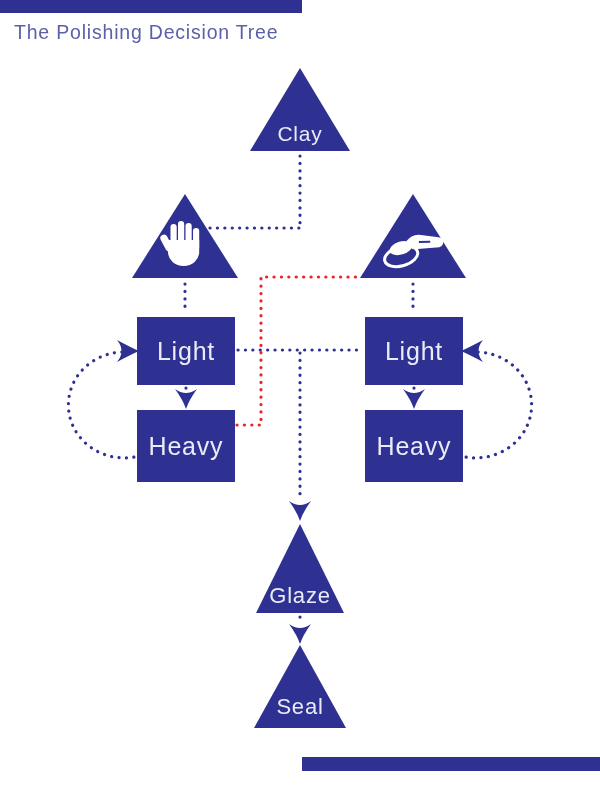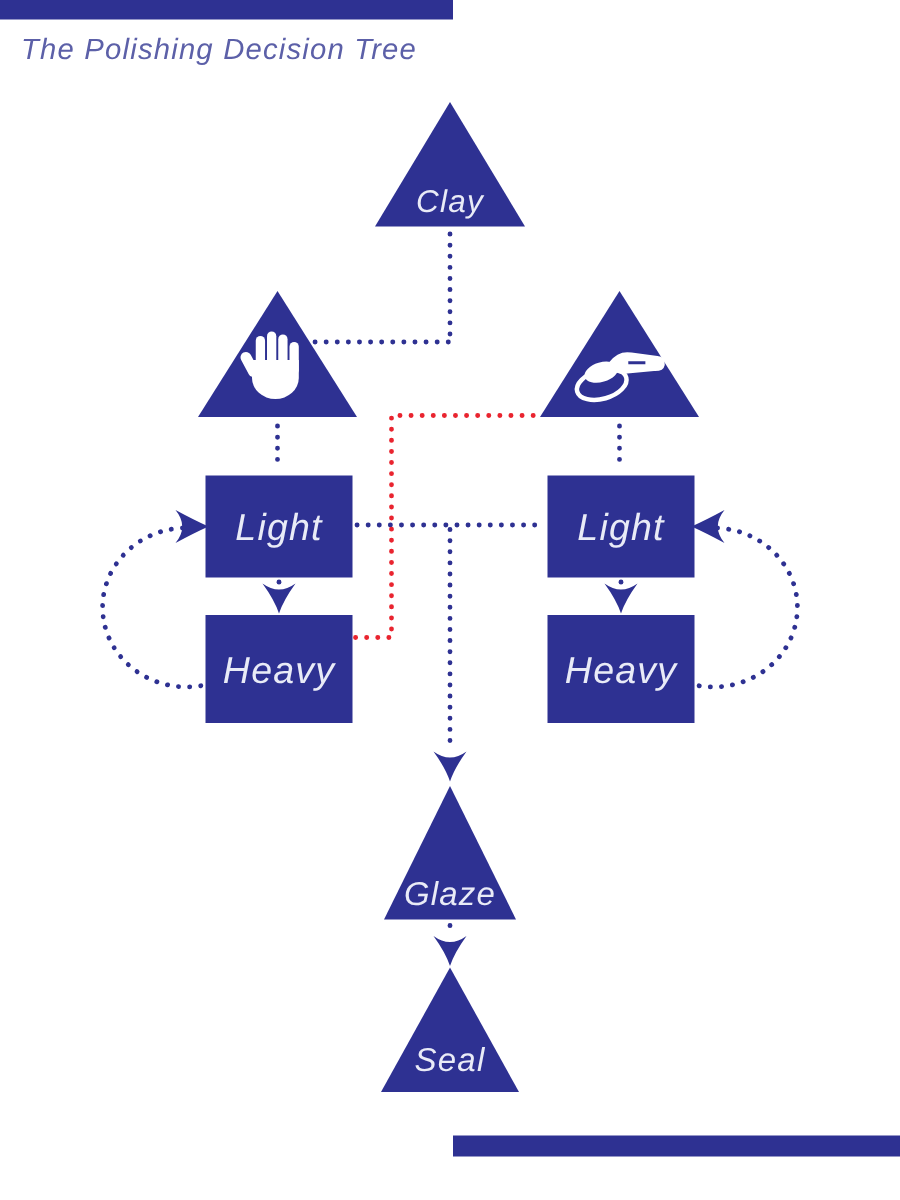--- a/index.html
+++ b/index.html
@@ -1,17 +1,17 @@
 <!DOCTYPE html>
 <html><head>
 <meta charset="utf-8">
 <style>
   html,body{margin:0;padding:0;background:#ffffff;}
   .canvas{position:relative;width:600px;height:800px;background:#ffffff;overflow:hidden;
-          font-family:"Liberation Sans",sans-serif;font-style:italic;}
+          font-family:"Liberation Sans",sans-serif;}
   svg{position:absolute;left:0;top:0;}
   .title-text{font-size:19.5px;letter-spacing:0.8px;fill:#5c60a8;font-weight:400;}
   .node-label{fill:#e9ebf7;text-anchor:middle;letter-spacing:0.8px;font-weight:400;}
   .lbl-tri{font-size:21px;}
   .lbl-box{font-size:25px;}
   .lbl-tri2{font-size:22px;}
   .dots{fill:none;stroke:#2e3192;stroke-width:3.2;stroke-linecap:round;stroke-dasharray:0.1 7.3;}
   .dots-red{fill:none;stroke:#e9242f;stroke-width:3.2;stroke-linecap:round;stroke-dasharray:0.1 7.3;}
   .shape{fill:#2e3192;}
   .arrow{fill:#2e3192;}

